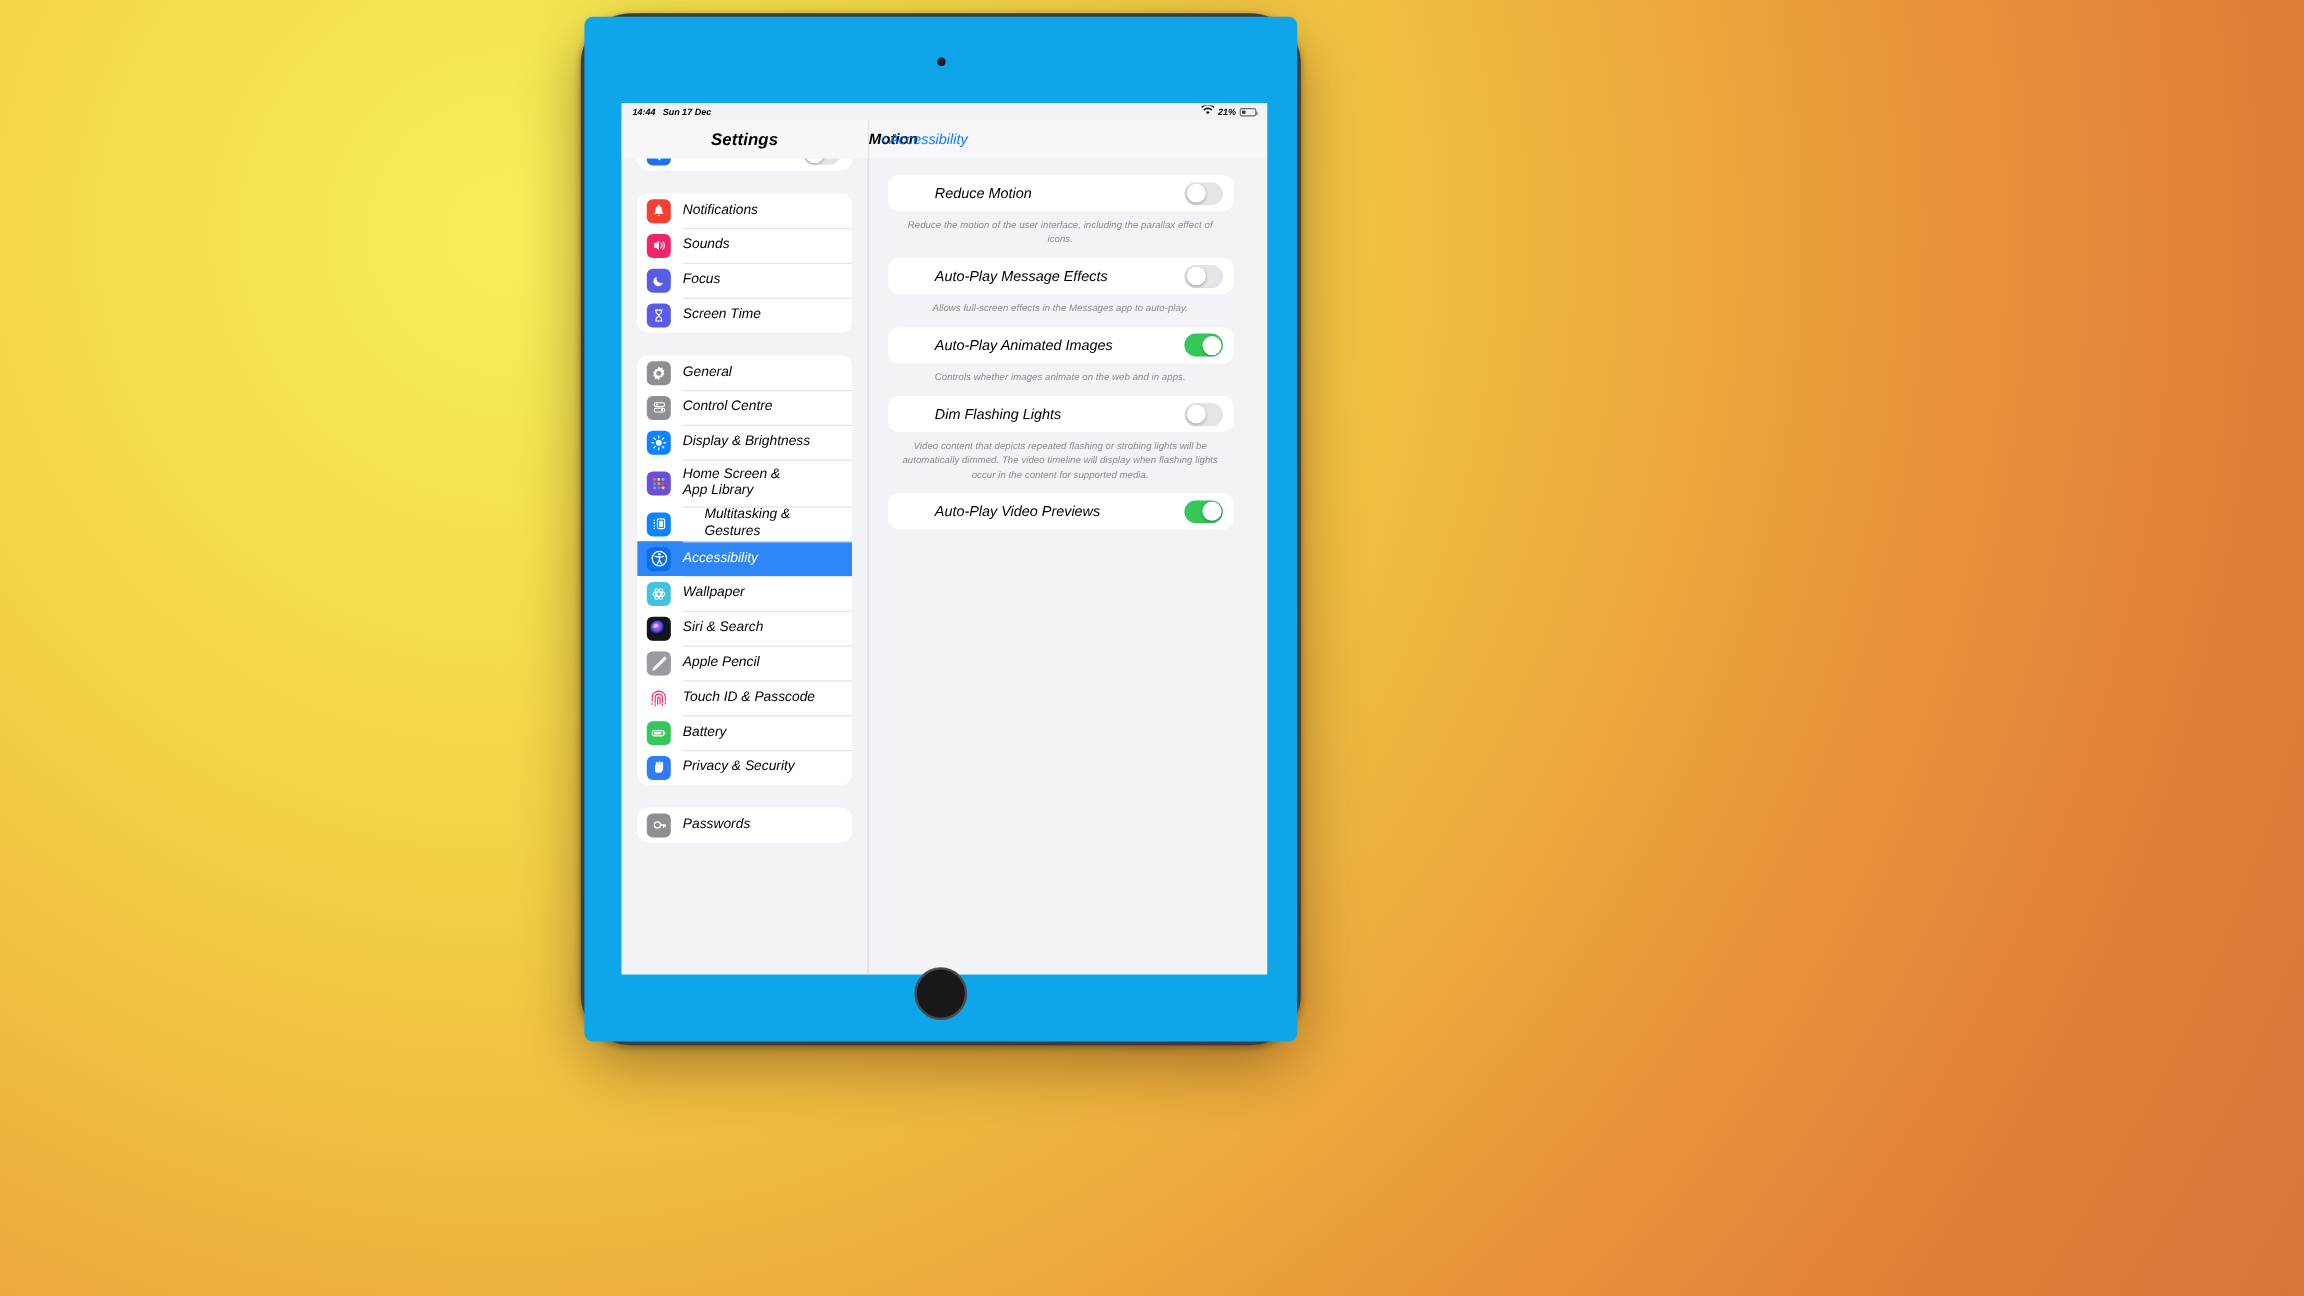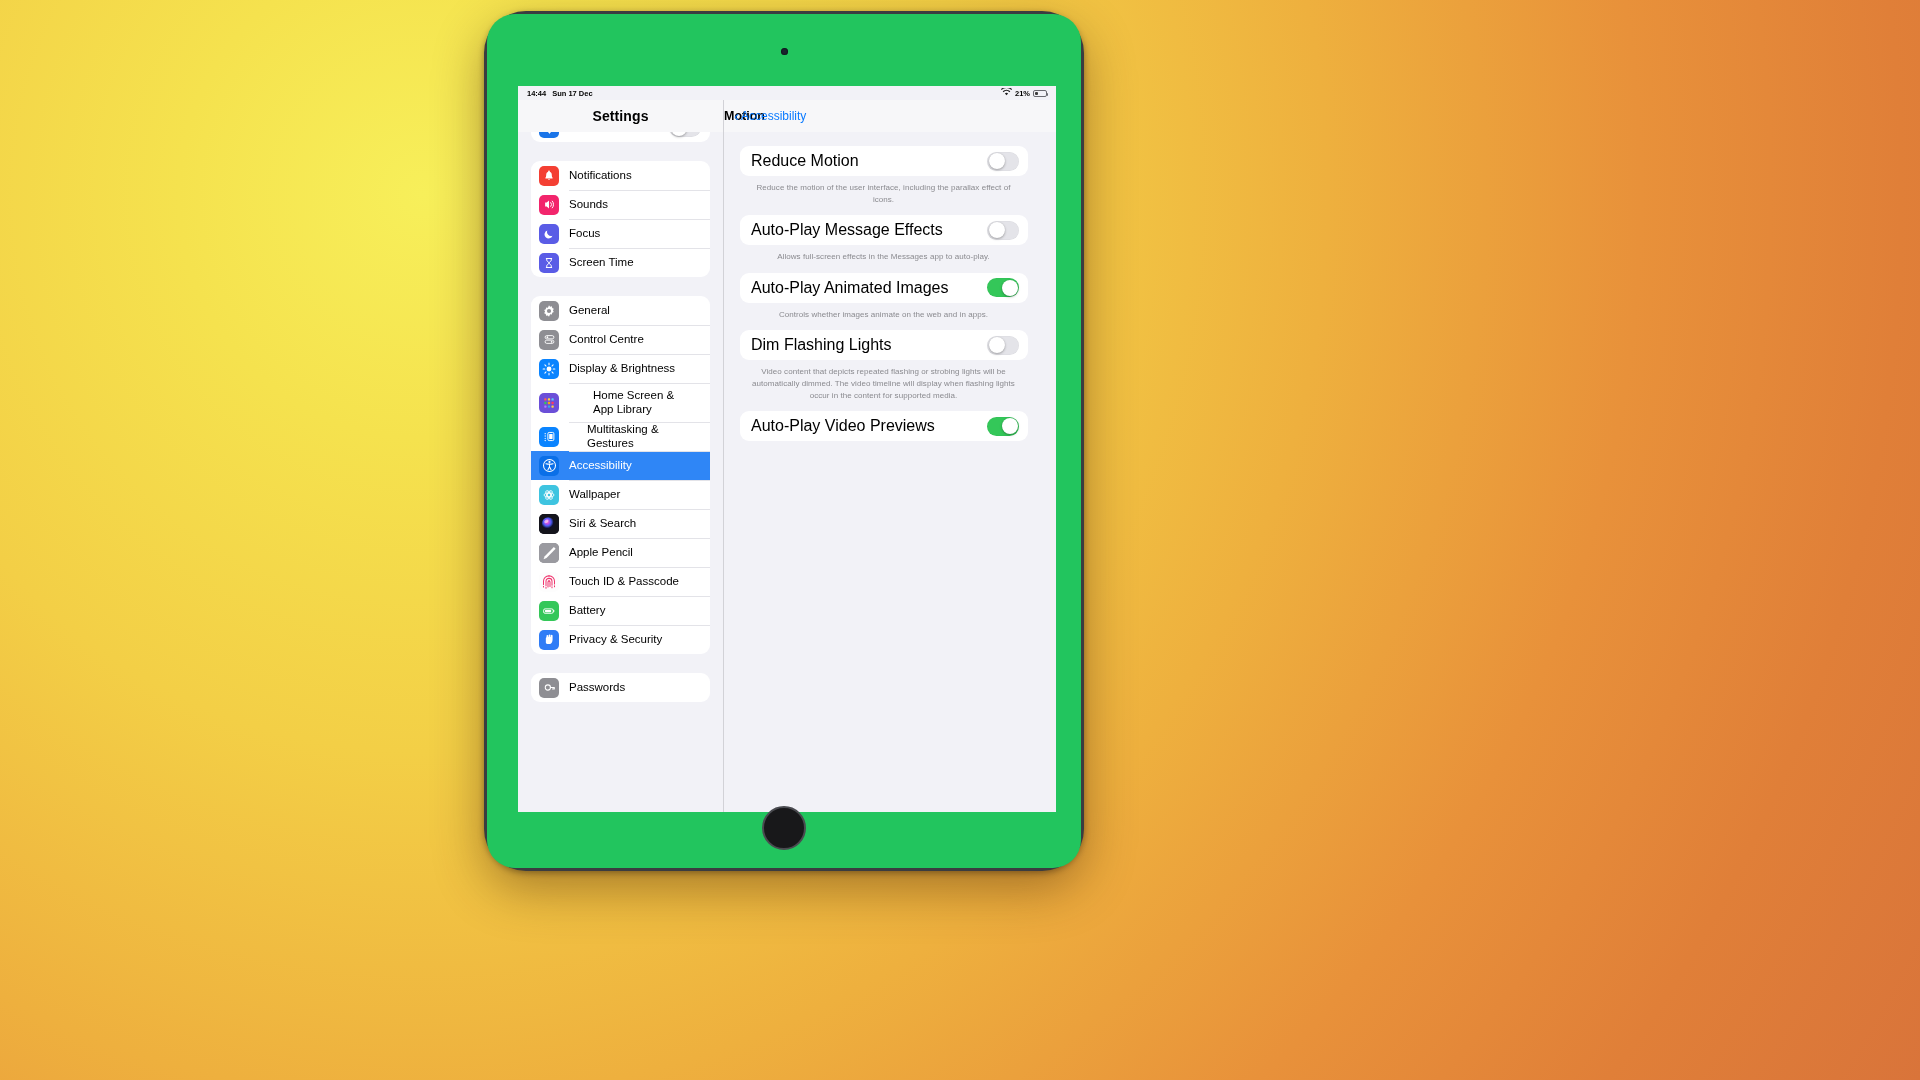--- a/index.html
+++ b/index.html
@@ -11,22 +11,22 @@
   }
   
   #ipad {
     position:absolute; left:484px; top:11px; width:600px; height:860px;
     background:#3b3c40;
     border-radius:42px;
     box-shadow:0 18px 50px rgba(80,40,10,.45), 0 2px 6px rgba(0,0,0,.35);
     padding:3px;
   }
   #ipad-inner {
-    width:100%; height:100%; background:#22c55e; border-radius:28px;
-    position:relative; overflow:hidden;
+    width:100%; height:100%; background:#0ea5e9; border-radius:7px;
+    position:relative; overflow:hidden;font-style:italic;
   }
   #camera { position:absolute; left:50%; top:34px; width:7px; height:7px; margin-left:-3.5px;
     border-radius:50%; background:#1b2430; box-shadow:inset 0 0 2px #000; }
   #home-button { position:absolute; left:50%; bottom:18px; width:44px; height:44px; margin-left:-22px;
     border-radius:50%; border:2px solid #4a4b50; background:#18181a; }
   
   #screen {
     position:absolute; left:31px; top:72px; width:538px; height:726px;
     background:#ffffff; overflow:hidden; display:flex; flex-direction:column;
   }
@@ -48,21 +48,21 @@
   
   #sidebar { width:206px; background:#f2f2f7; display:flex; flex-direction:column; flex:none;
     border-right:.5px solid #d2d2d7; }
   #sidebar-header { height:32px; display:flex; align-items:center; justify-content:center;
     background:#f7f7f9; flex:none; }
   #sidebar-title { font-size:14px; font-weight:700; color:#000; letter-spacing:.1px; }
   #sidebar-scroll { flex:1; overflow:hidden; padding:0 13px; position:relative; }
   .group { background:#fff; border-radius:9px; margin-bottom:19px; overflow:hidden; }
   .group.clipped-top { border-radius:0 0 9px 9px; margin-top:-19px; }
   .row { display:flex; align-items:center; height:29px; padding:0 9px 0 8px; position:relative; cursor:default; }
-  .row.tall { height:39px; align-items:center;gap:24px; }
+  .row.tall { height:39px; align-items:center; }
   .row + .row:before { content:""; position:absolute; left:38px; right:0; top:0; height:.5px; background:#e3e3e8; }
   .row.selected { background:#2f86f6; }
   .row.selected .row-label { color:#fff; }
   .ico { width:20px; height:20px; border-radius:5px; flex:none; margin-right:10px;
     display:flex; align-items:center; justify-content:center; color:#fff; font-size:11px; line-height:1;
     overflow:hidden; }
   .ico svg { display:block; }
   .row-label { font-size:11.5px; color:#000; line-height:1.18; }
   
   .sw { width:32px; height:19px; border-radius:10px; background:#e4e4e9; position:relative; flex:none;
@@ -74,21 +74,21 @@
   
   #detail { flex:1; background:#f2f2f7; display:flex; flex-direction:column; min-width:0; }
   #detail-header { height:32px; background:#f7f7f9; display:flex; align-items:center; position:relative; flex:none; }
   #back-btn { display:flex; align-items:center; gap:2px; position:absolute; left:10px; cursor:pointer; }
   #back-chevron { color:#0a7aff; font-size:15px; font-weight:400; line-height:1; margin-top:-1px; }
   #back-label { color:#0a7aff; font-size:12px; }
   #detail-title { width:100%; text-align:left; font-size:12.5px; font-weight:700; color:#000; }
   #detail-body { flex:1; padding:14px 28px 0 16px; overflow:hidden; }
   .pref { background:#fff; border-radius:9px; display:flex; align-items:center;
     height:30px; padding:0 9px 0 11px; }
-  .pref-label { font-size:16px; color:#000; }
+  .pref-label { font-size:12px; color:#000;margin-left:28px; }
   .pref .sw { margin-left:auto; }
   .footnote { font-size:8px; color:#8a8a8f; line-height:1.45; padding:6px 12px 0 11px; letter-spacing:.05px;text-align:center; }
   .spacer-14 { height:14px; }
   .spacer-10 { height:10px; }
 </style>
 </head>
 <body>
 
 <div id="ipad">
   <div id="ipad-inner">

